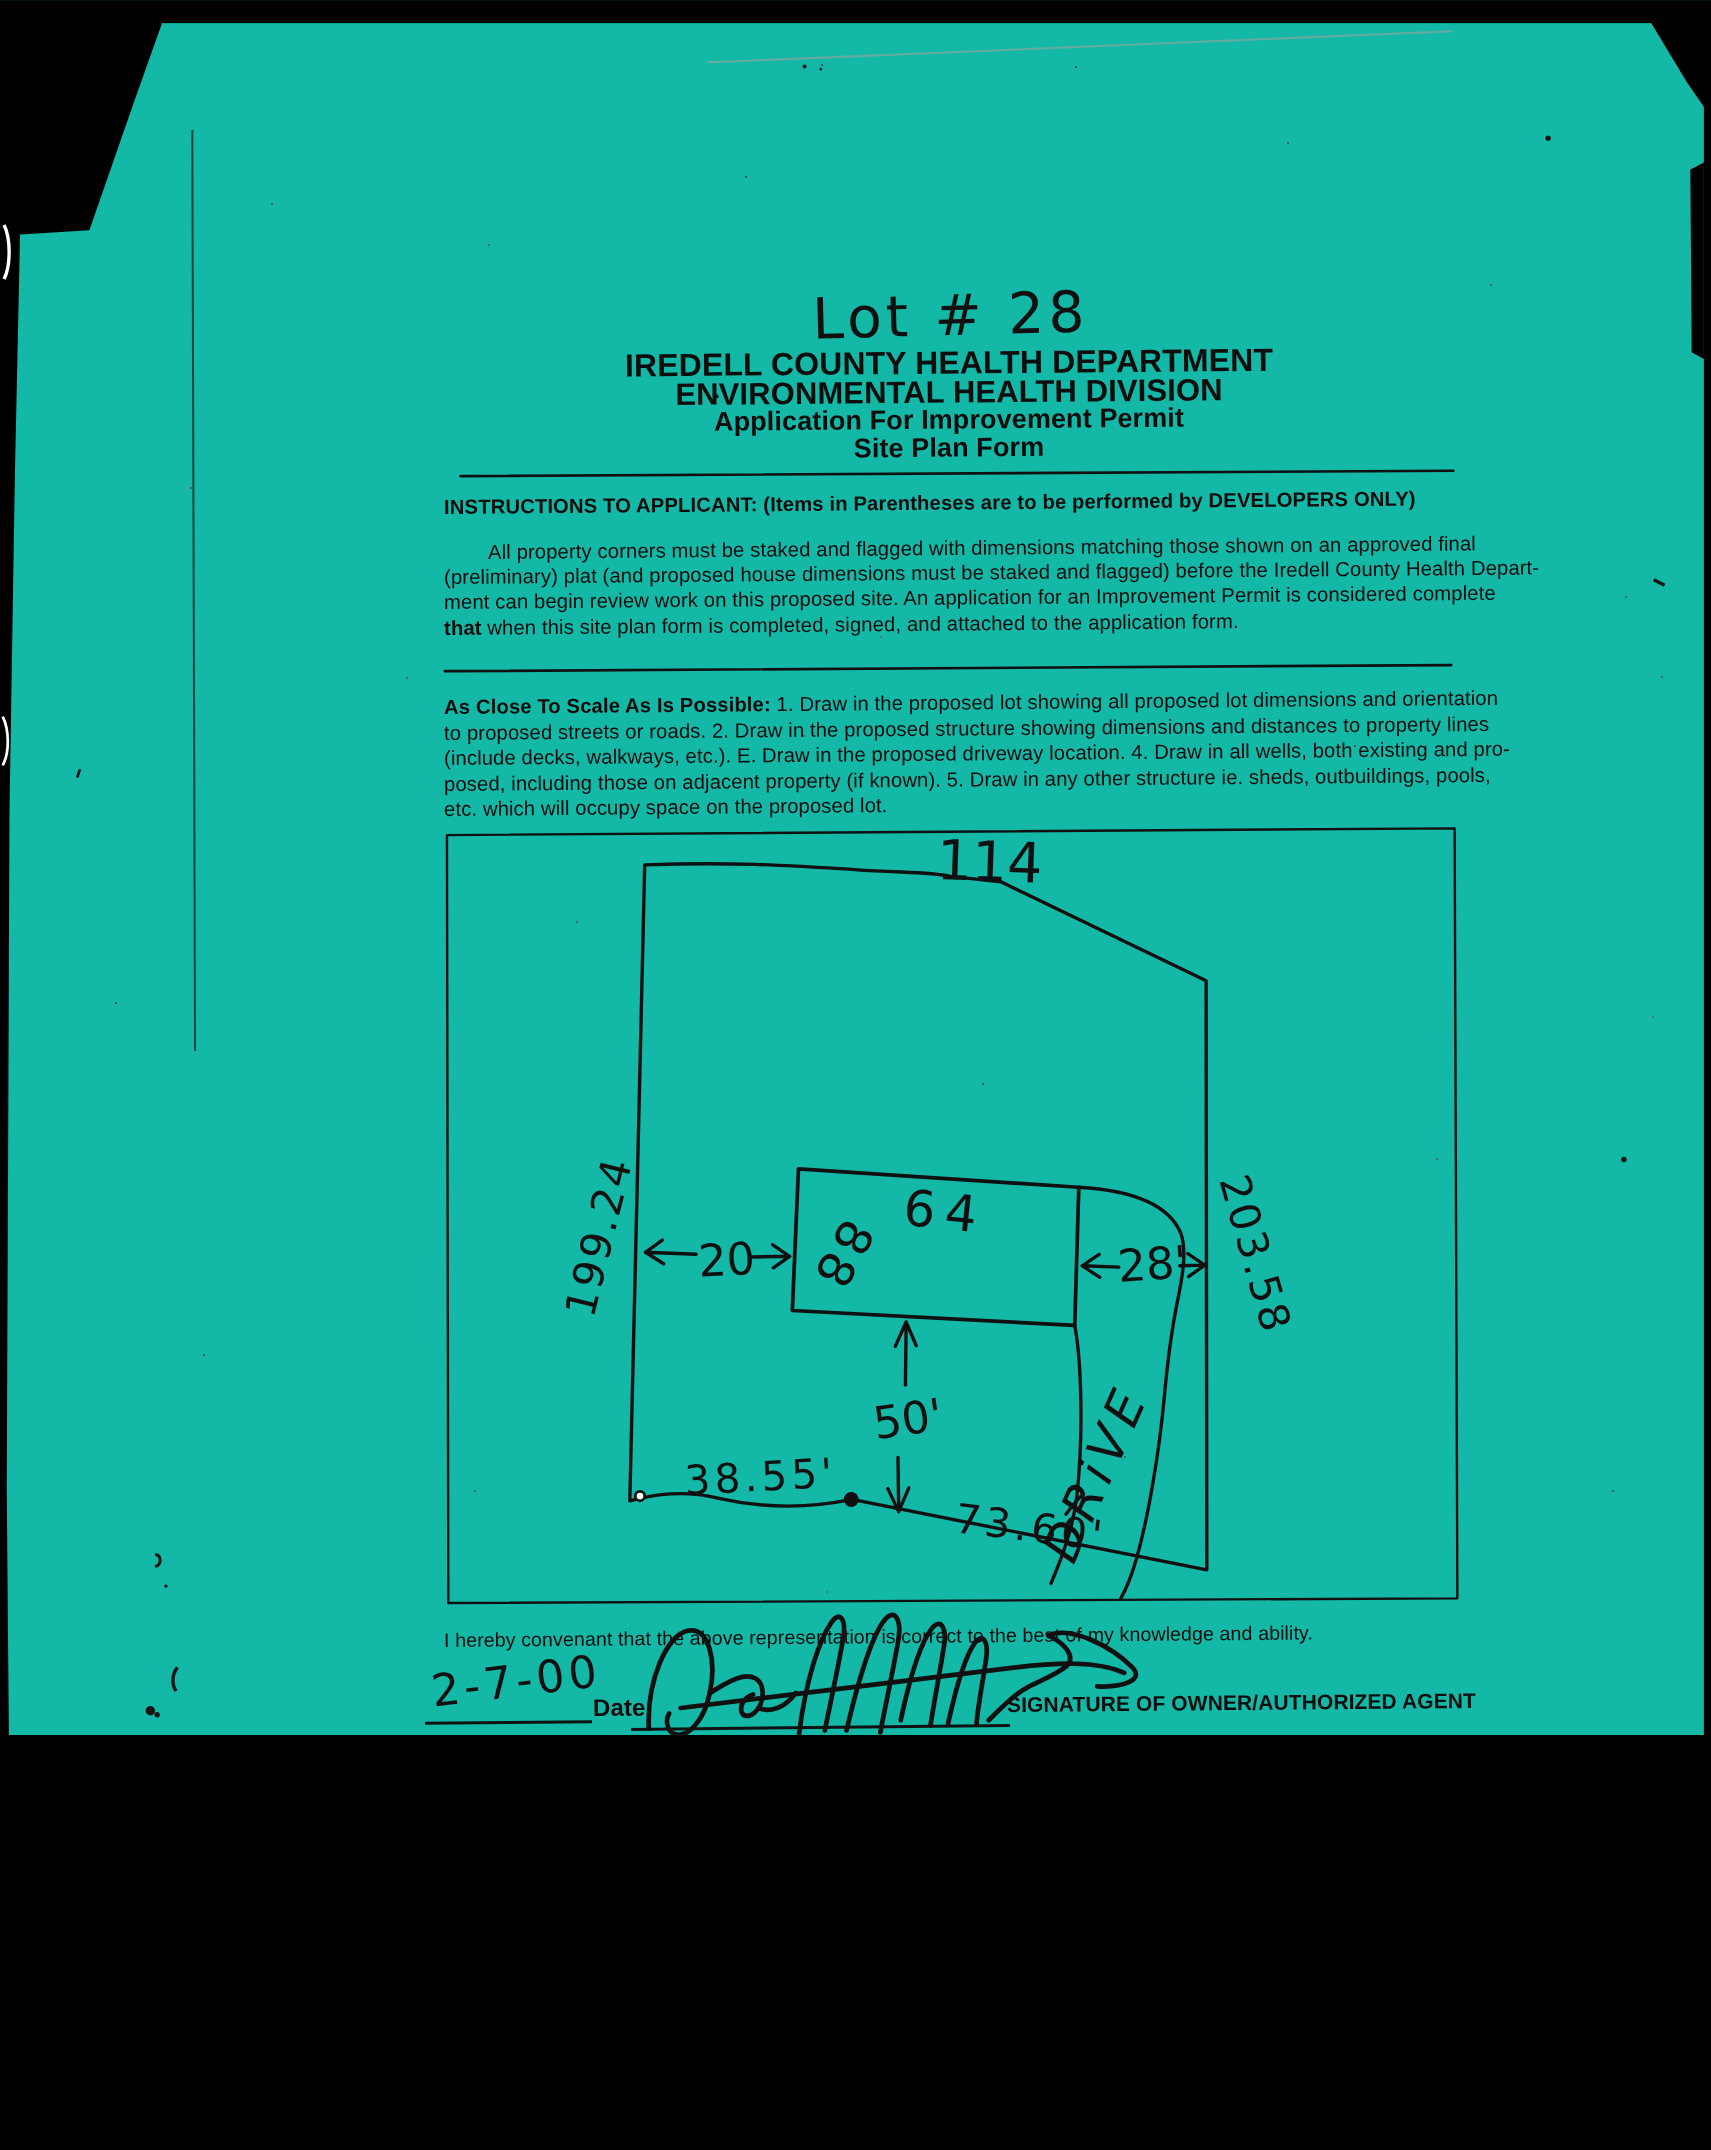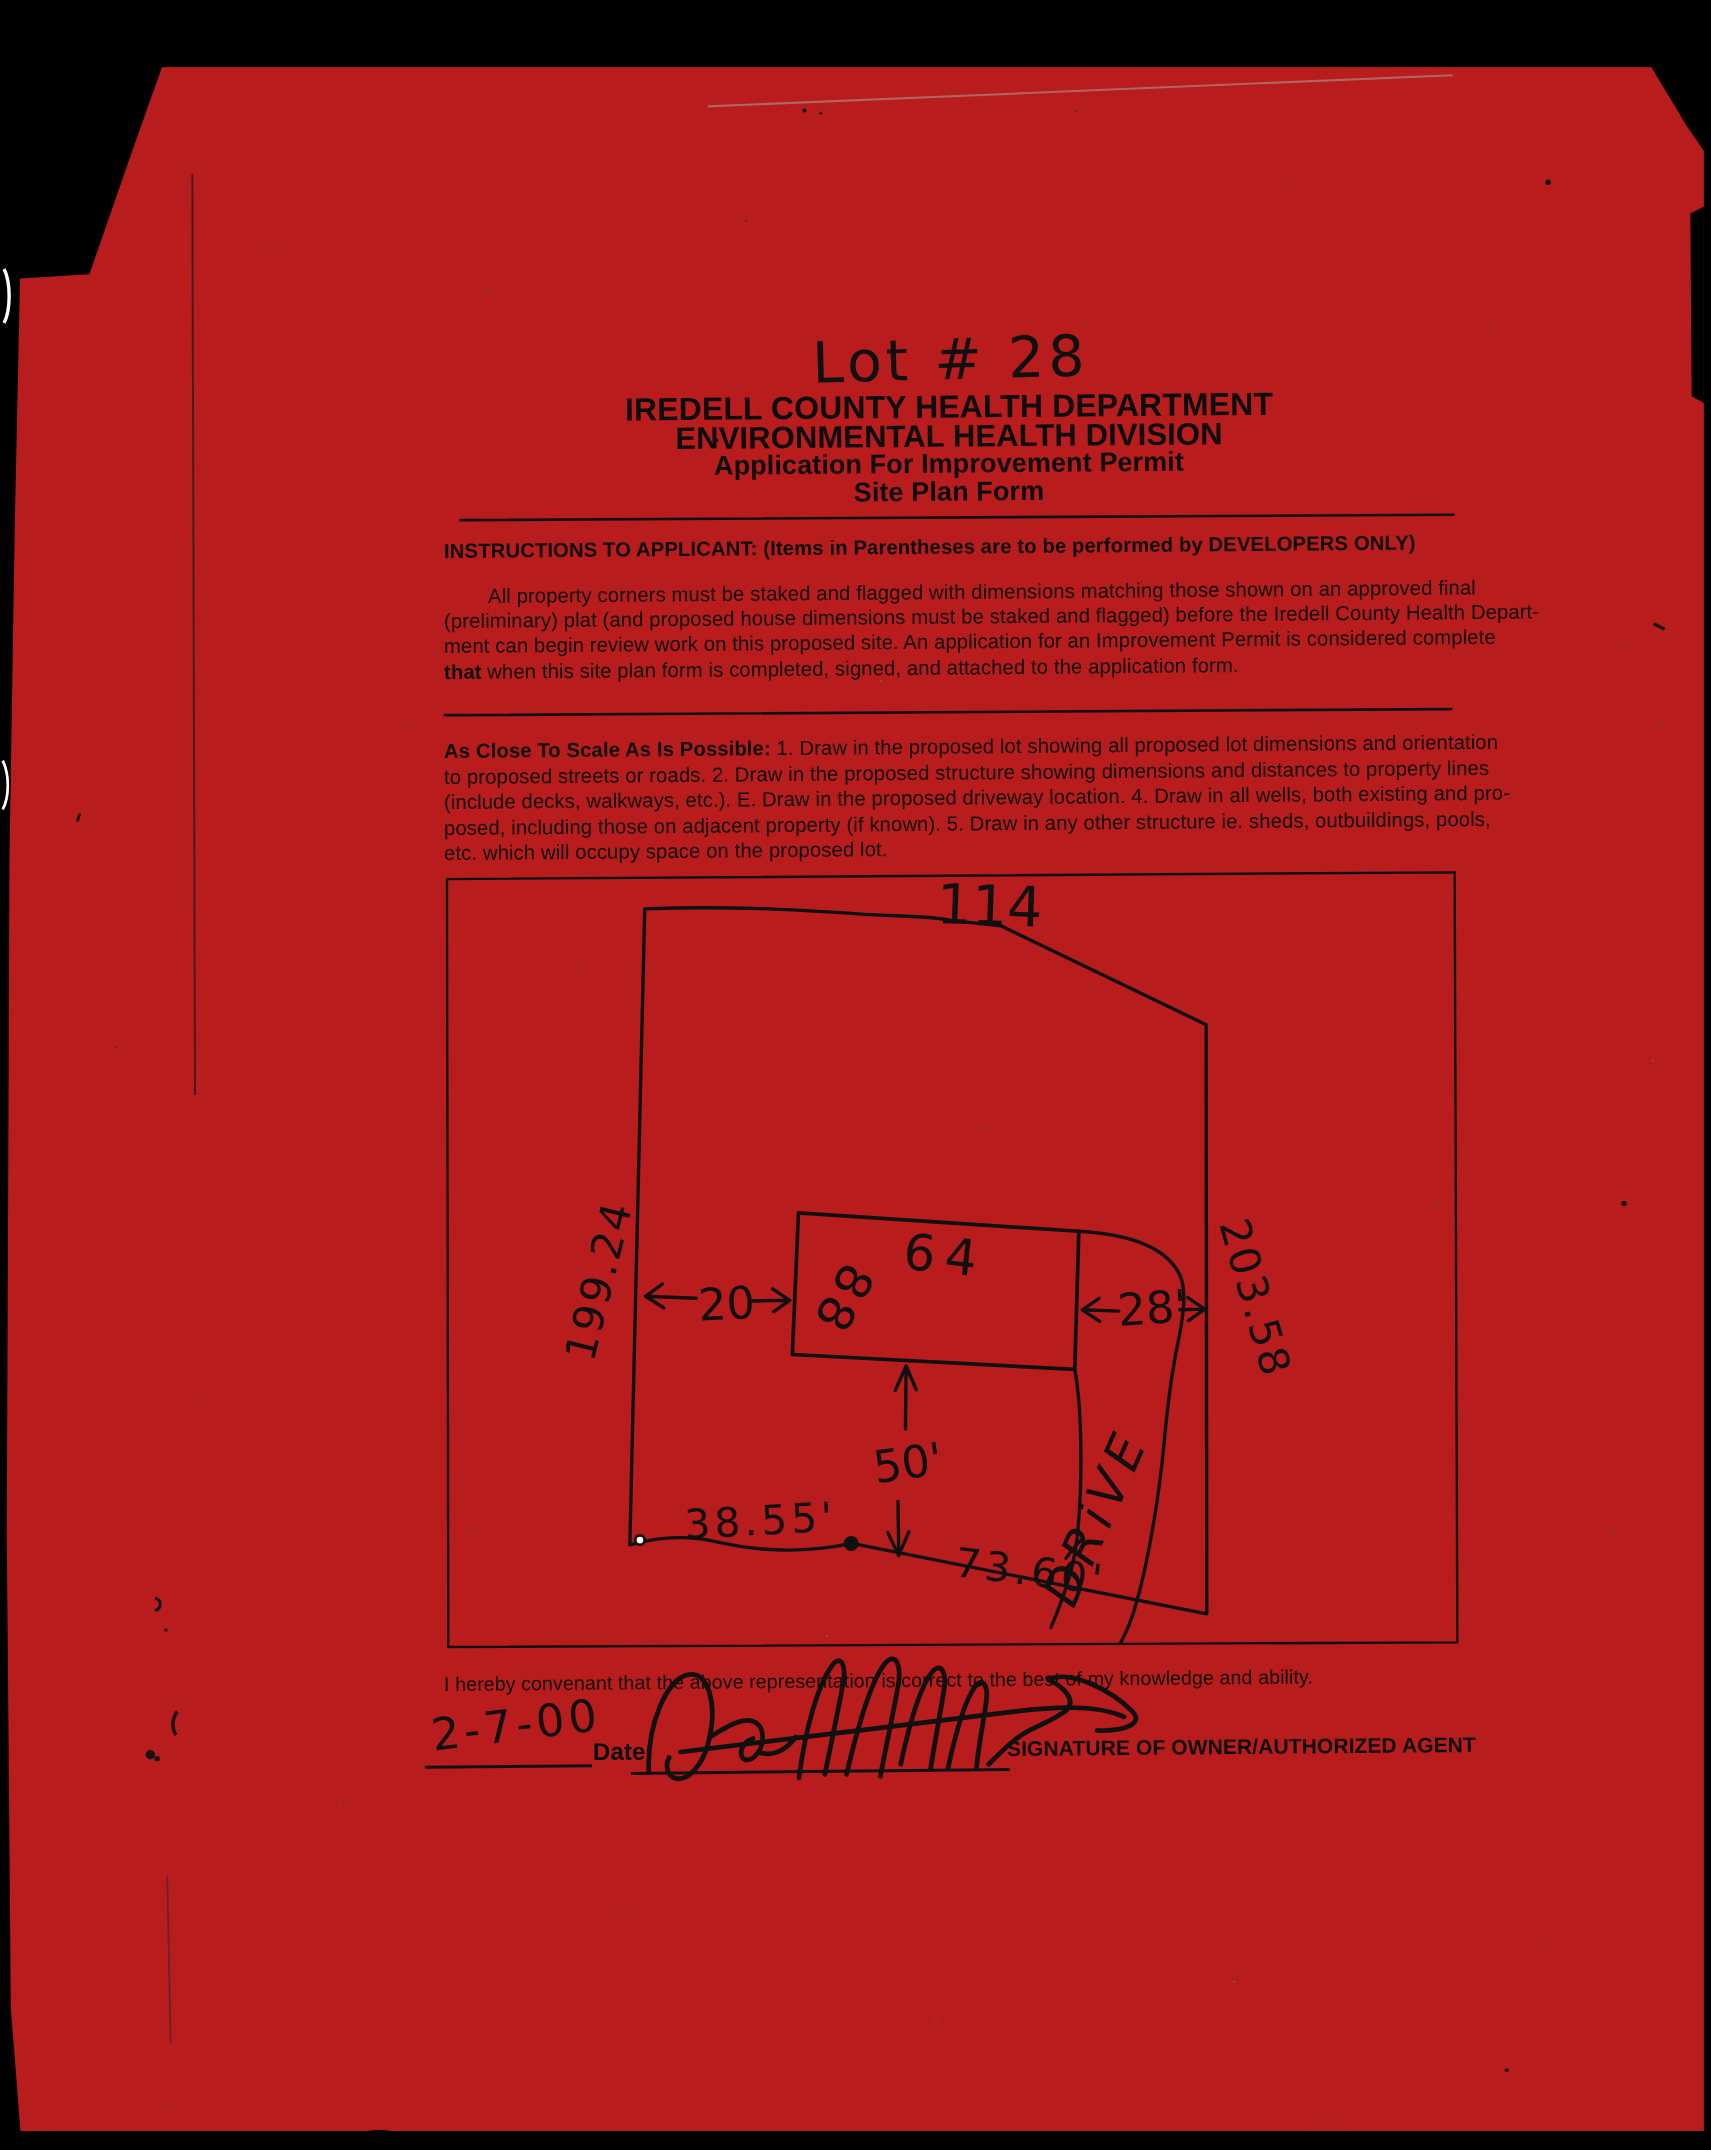--- a/index.html
+++ b/index.html
@@ -1,17 +1,17 @@
 <!DOCTYPE html>
 <html style="font-size:10.8px"><head>
 <meta charset="utf-8">
 <style>
   html,body{margin:0;padding:0;background:#000;}
-  #page{position:relative;width:1712px;height:2087px;background:#b91c1c;overflow:hidden;
-        font-family:"Liberation Sans",sans-serif;color:#0d0d0d;margin-top:44px;}
+  #page{position:relative;width:1712px;height:1735px;background:#14b8a6;overflow:hidden;
+        font-family:"Liberation Sans",sans-serif;color:#0d0d0d;}
   .abs{position:absolute;}
   .printed{white-space:nowrap;letter-spacing:0.1px;transform:rotate(-0.5deg);transform-origin:left center;}
   .b{font-weight:bold;}
   .hdrline{width:1002px;text-align:center;font-weight:bold;}
   .rule{background:#111;height:2.7px;}
   svg{position:absolute;left:0;top:0;}
   .hand{font-family:"DejaVu Sans",sans-serif;fill:#101010;}
   .ink{stroke:#101010;fill:none;stroke-linecap:round;stroke-linejoin:round;}
   
   #noise{width:2px;height:2px;background:#444;border-radius:50%;left:271px;top:203px;

